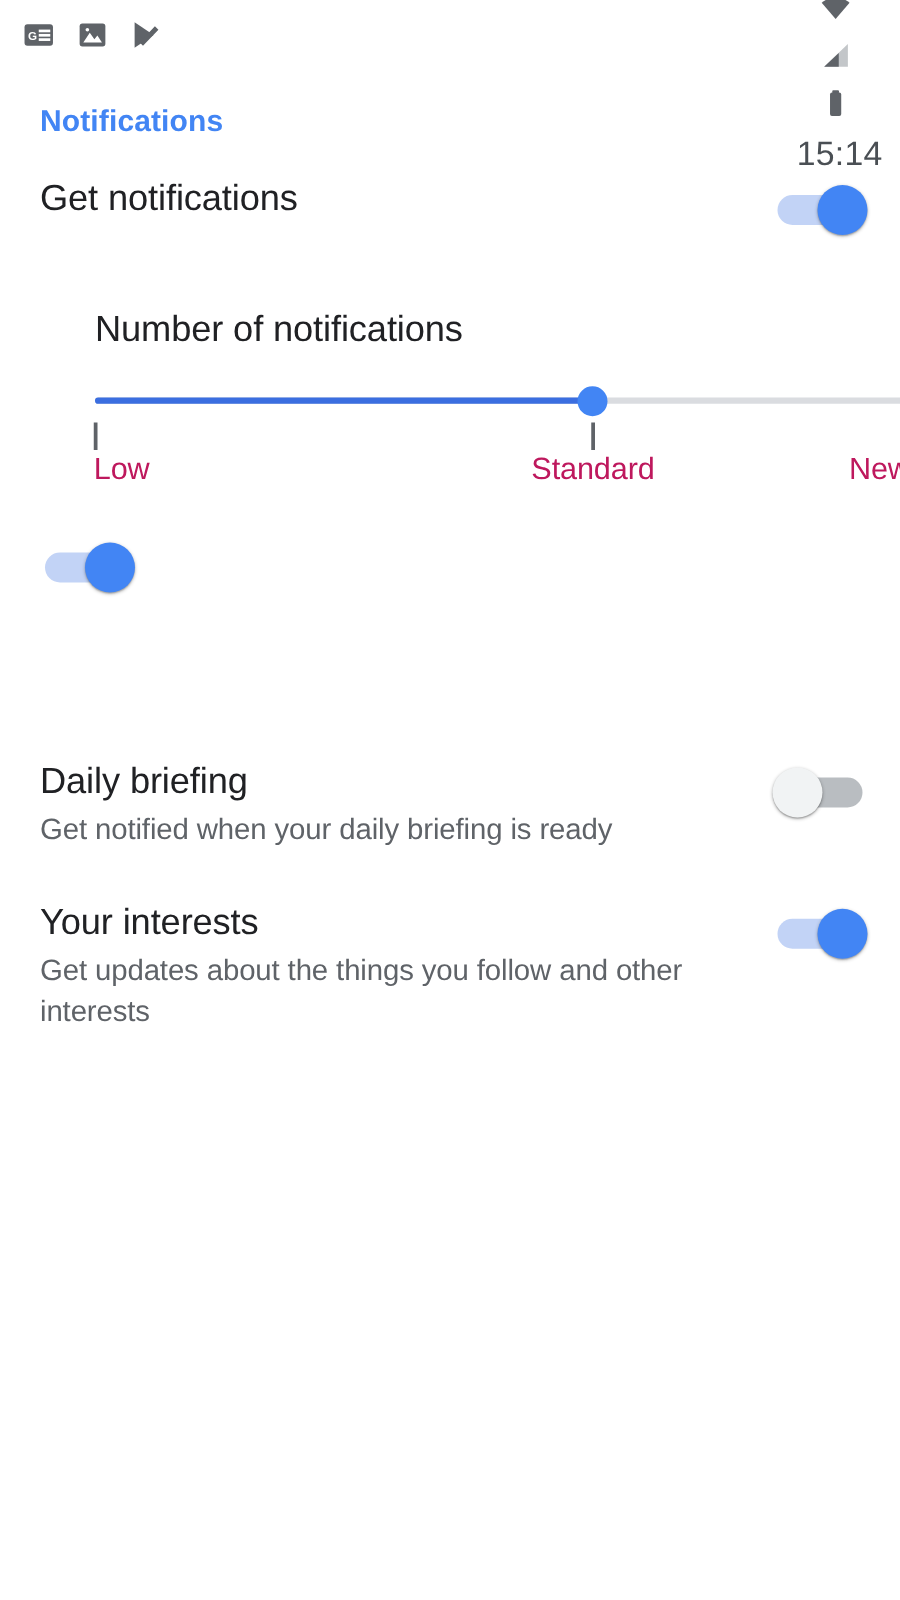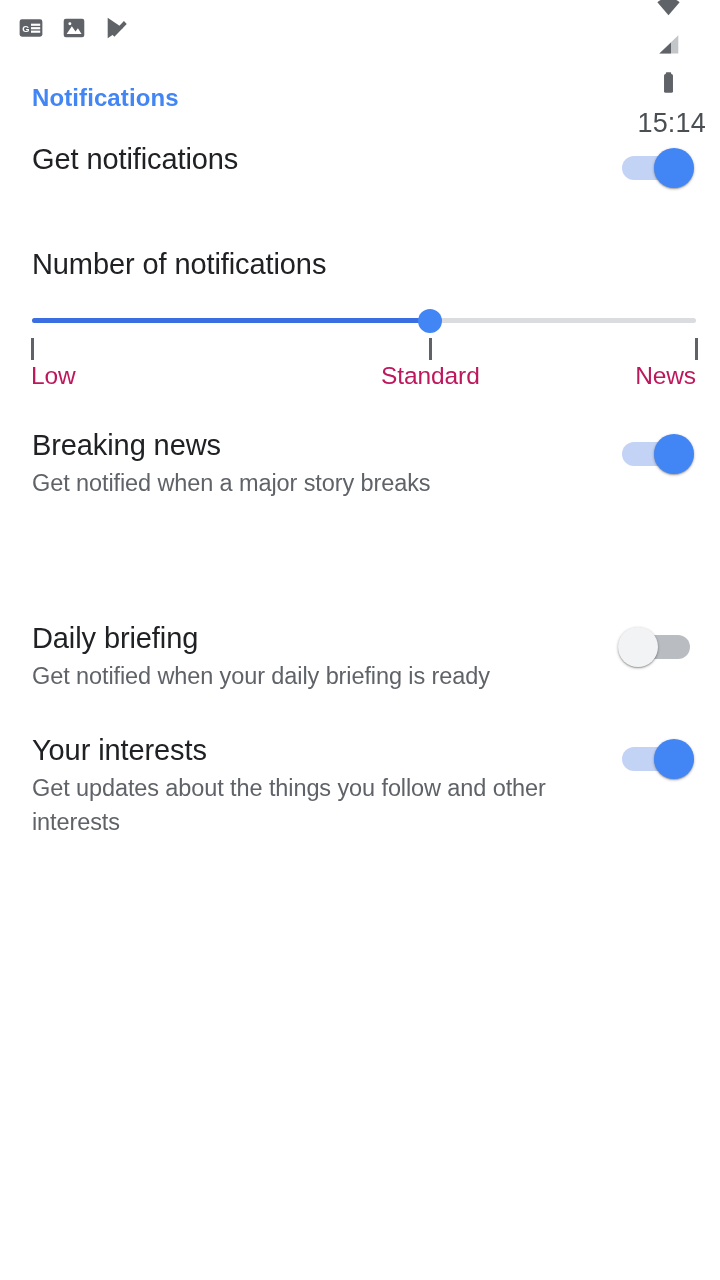--- a/index.html
+++ b/index.html
@@ -133,20 +133,21 @@
   }
   .toggle.on .thumb {
     left: 36px;
     background: #4285f4;
     box-shadow: 0 1px 3px rgba(0,0,0,0.30), 0 1px 1px rgba(0,0,0,0.16);
   }
 
   
   .slider-block {
     padding: 0 24px 0 32px;
+    margin-left: 44px;
   }
   .slider-title {
     font-size: 29px;
     color: #202124;
     letter-spacing: -0.1px;
   }
   .slider-wrap {
     position: relative;
     height: 92px;
     margin-top: 19px;
@@ -302,24 +303,20 @@
         <div class="tick-label end" id="tickLabel2" style="left: 664px;">News</div>
 
         <div class="slider-thumb" id="sliderThumb" style="left: 398.4px;"></div>
       </div>
     </div>
 
     <div class="spacer-sm"></div>
 
     <div id="itemsContainer">
         <div class="row">
-          <div class="row-text">
-            <div class="row-title">Breaking news</div>
-            <div class="row-sub">Get notified when a major story breaks</div>
-          </div>
           <div class="toggle on">
             <div class="track"></div>
             <div class="thumb"></div>
           </div>
         </div>
         <div class="spacer-md"></div>
         <div class="spacer-md"></div>
         <div class="spacer-md"></div>
         <div class="row">
           <div class="row-text">

